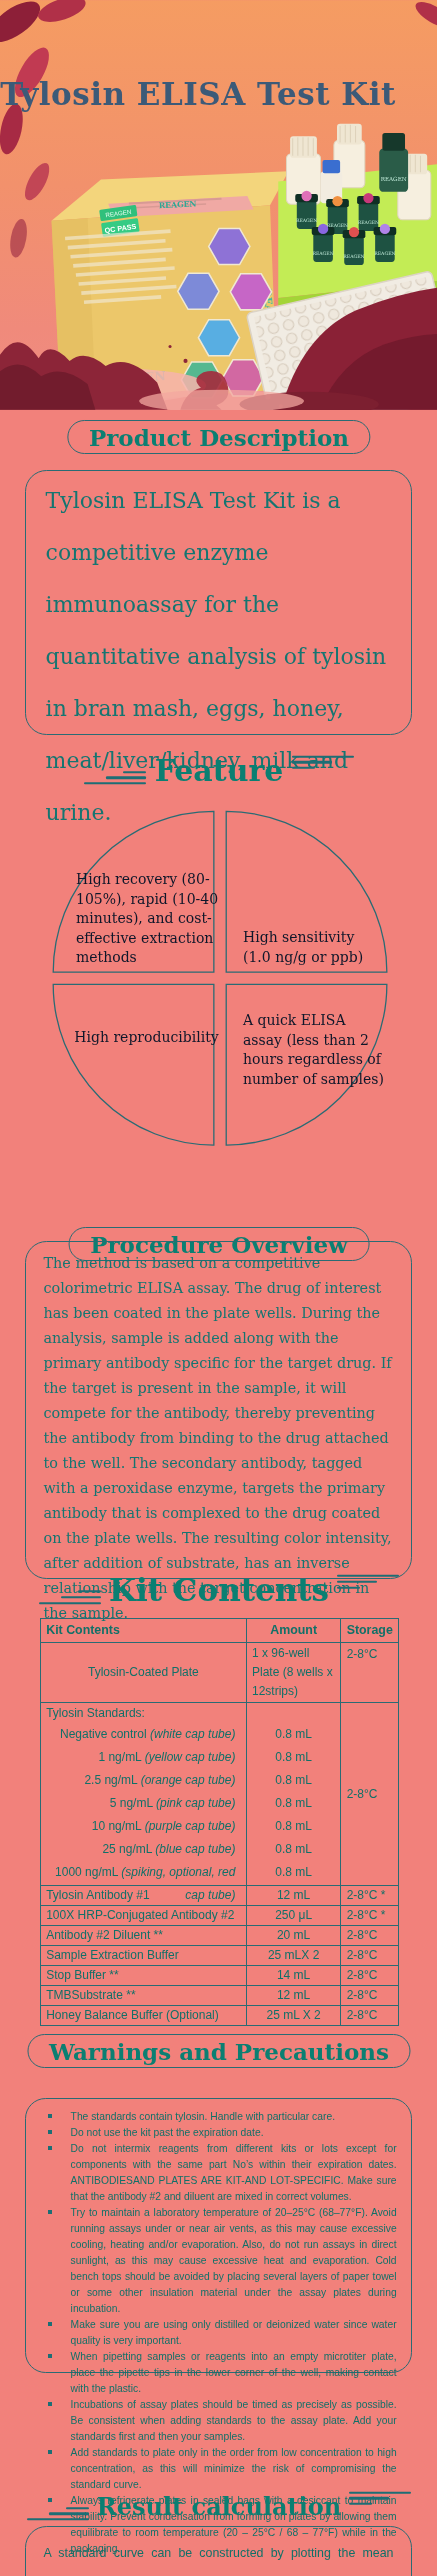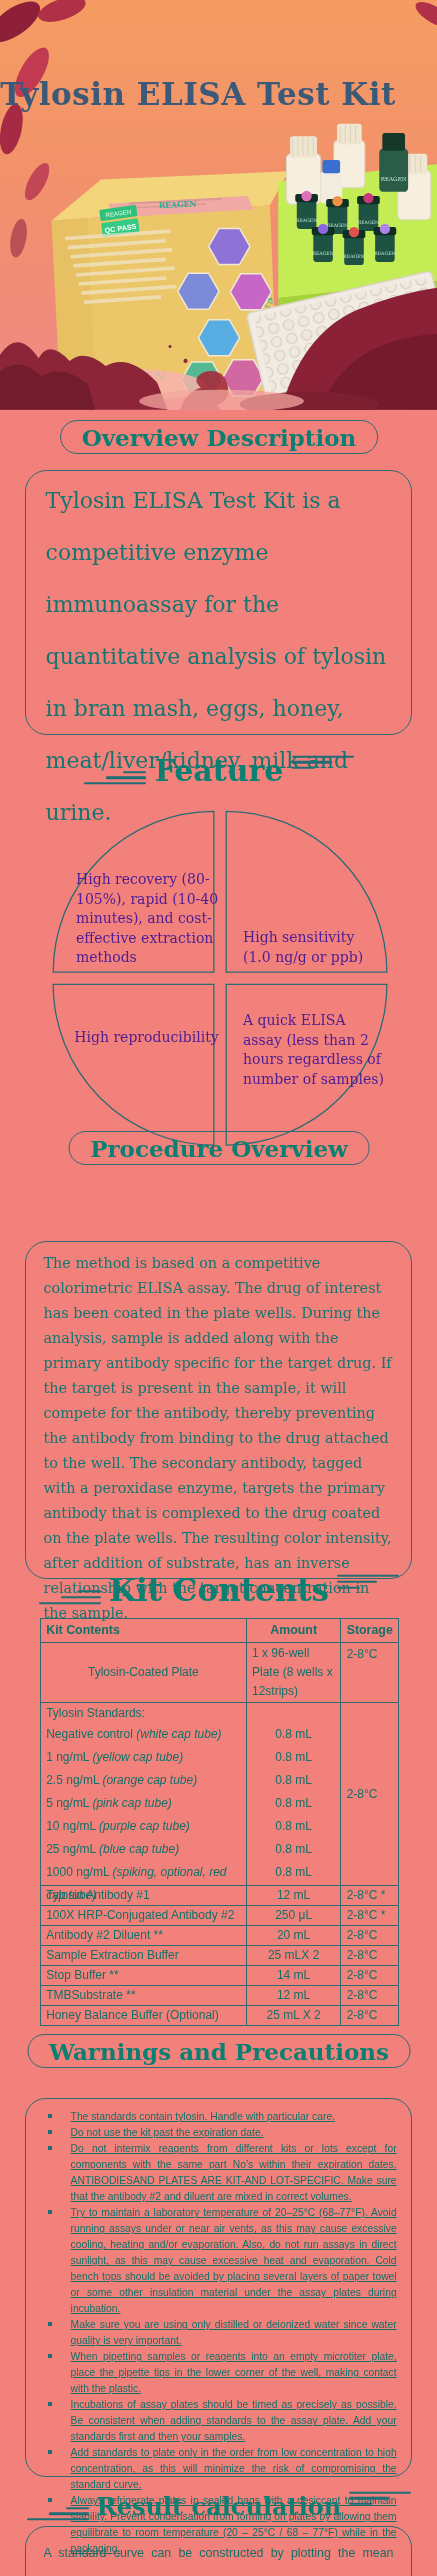--- a/index.html
+++ b/index.html
@@ -20,33 +20,33 @@
   .deco i{display:block;height:2.1px;background:#1d6e75;border-radius:1px;}
   .deco.l{align-items:flex-end;transform:translateY(7.2px);}
   .deco.r{align-items:flex-start;transform:translateY(-8.2px);}
   .w1{width:62px;} .w2{width:40px;} .w3{width:23px;}
   
   .tealbox{position:absolute;left:25px;width:387px;border:1.5px solid #2a6b74;border-radius:21.6px;
       color:#157571;box-sizing:border-box;}
   .desc-box{font-size:22px;line-height:52px;padding:4.1px 19.6px;}
   .proc-box{font-size:14.4px;line-height:25px;padding:9.3px 17.5px;}
   
-  .quad{position:absolute;font-size:14px;line-height:19.6px;color:#4c1d95;}
+  .quad{position:absolute;font-size:14px;line-height:19.6px;color:#0f172a;}
   
   table.kit{position:absolute;left:40px;top:1618px;width:359px;border-collapse:collapse;
       font-family:"Liberation Sans",sans-serif;font-size:12px;color:#117068;}
   table.kit th,table.kit td{border:1.3px solid #2a6b74;padding:1px 5.2px;vertical-align:middle;}
   table.kit th{font-size:12.4px;text-align:left;height:20.6px;}
   table.kit th.c{text-align:center;}
   td.amt{text-align:center;}
   tr.plate td.pname{text-align:center;height:49px;}
   tr.plate td.amt{text-align:left;line-height:1.6;}
   tr.plate td.stor{vertical-align:top;padding-top:4.1px;}
   .std-label{height:18.5px;line-height:18.5px;}
-  .std-line{height:23px;line-height:23px;text-align:left;padding-right:5.2px;}
+  .std-line{height:23px;line-height:23px;text-align:right;padding-right:5.2px;}
   .std-amt{height:23px;line-height:23px;text-align:center;}
   .std-spacer{height:18.5px;}
   td.stdstor{text-align:left;}
   tr.krow td{height:17px;}
   
   .warn-box{border-radius:20.6px;padding:10.3px 14.4px 5.2px 20.6px;
       font-family:"Liberation Sans",sans-serif;font-size:10.3px;line-height:16px;color:#117068;}
   .warn-box ul{margin:0;padding:0;list-style:none;}
   .warn-box li{position:relative;padding-left:24px;text-align:justify;}
   .warn-box li::before{content:"";position:absolute;left:1px;top:4.6px;width:4.6px;height:4.6px;
@@ -224,21 +224,21 @@
         <circle cx="520" cy="770" r="5" fill="#8c2538"></circle>
           <circle cx="545" cy="788" r="4" fill="#8c2538"></circle>
         <circle cx="360" cy="700" r="4" fill="#8c2538"></circle>
           <circle cx="330" cy="672" r="3" fill="#8c2538"></circle>
         <ellipse cx="430" cy="778" rx="160" ry="22" fill="#f3a79f" opacity="0.75"></ellipse>
       </g>
     </svg>
     <div class="hero-title">Tylosin ELISA Test Kit</div>
   </div>
 
-  <div class="pill" style="top:420px;">Overview Description</div>
+  <div class="pill" style="top:420px;">Product Description</div>
   <div class="tealbox desc-box" style="top:470px;height:265px;">Tylosin ELISA Test Kit is a competitive enzyme immunoassay for the quantitative analysis of tylosin in bran mash, eggs, honey, meat/liver/kidney, milk and urine.</div>
 
   <div class="deco-head" style="top:753px;font-size:30px;">
     <span class="deco l">
         <i class="w3"></i>
         <i class="w2"></i>
         <i class="w1"></i>
       </span>
     <span>Feature</span>
     <span class="deco r">
@@ -253,21 +253,21 @@
       <path d="M 439,26 L 439,338 L 751,338 A 312,312 0 0 0 439,26 Z"></path>
       <path d="M 415,674 L 415,362 L 103,362 A 312,312 0 0 0 415,674 Z"></path>
       <path d="M 439,674 L 439,362 L 751,362 A 312,312 0 0 1 439,674 Z"></path>
     </g>
   </svg>
   <div class="quad" style="left:76px;top:870px;width:145px;">High recovery (80-105%), rapid (10-40 minutes), and cost-effective extraction methods</div>
   <div class="quad" style="left:243px;top:928px;width:139px;">High sensitivity (1.0 ng/g or ppb)</div>
   <div class="quad" style="left:72px;top:1028px;width:149px;text-align:center;">High reproducibility</div>
   <div class="quad" style="left:243px;top:1011px;width:145px;">A quick ELISA assay (less than 2 hours regardless of number of samples)</div>
 
-  <div class="pill" style="top:1131px;">Procedure Overview</div>
+  <div class="pill" style="top:1227px;">Procedure Overview</div>
   <div class="tealbox proc-box" style="top:1241px;height:338px;">The method is based on a competitive colorimetric ELISA assay. The drug of interest has been coated in the plate wells. During the analysis, sample is added along with the primary antibody specific for the target drug. If the target is present in the sample, it will compete for the antibody, thereby preventing the antibody from binding to the drug attached to the well. The secondary antibody, tagged with a peroxidase enzyme, targets the primary antibody that is complexed to the drug coated on the plate wells. The resulting color intensity, after addition of substrate, has an inverse relationship with the target concentration in the sample.</div>
 
   <div class="deco-head" style="top:1572px;font-size:31px;">
     <span class="deco l">
         <i class="w3"></i>
         <i class="w2"></i>
         <i class="w1"></i>
       </span>
     <span>Kit Contents</span>
     <span class="deco r">
@@ -350,21 +350,21 @@
         </tr>
         <tr class="krow">
           <td>Honey Balance Buffer (Optional)</td>
           <td class="amt">25 mL X 2</td>
           <td>2-8°C</td>
         </tr>
       </tbody>
   </table>
 
   <div class="pill" style="top:2034px;">Warnings and Precautions</div>
-  <div class="tealbox warn-box" style="top:2098px;height:379px;text-decoration:underline;">
+  <div class="tealbox warn-box" style="top:2098px;height:275px;">
     <ul id="warn-list">
         <li>The standards contain tylosin. Handle with particular care.</li>
         <li>Do not use the kit past the expiration date.</li>
         <li>Do not intermix reagents from different kits or lots except for components with the same part No’s within their expiration dates. ANTIBODIESAND PLATES ARE KIT-AND LOT-SPECIFIC. Make sure that the antibody #2 and diluent are mixed in correct volumes.</li>
         <li>Try to maintain a laboratory temperature of 20–25°C (68–77°F). Avoid running assays under or near air vents, as this may cause excessive cooling, heating and/or evaporation. Also, do not run assays in direct sunlight, as this may cause excessive heat and evaporation. Cold bench tops should be avoided by placing several layers of paper towel or some other insulation material under the assay plates during incubation.</li>
         <li>Make sure you are using only distilled or deionized water since water quality is very important.</li>
         <li>When pipetting samples or reagents into an empty microtiter plate, place the pipette tips in the lower corner of the well, making contact with the plastic.</li>
         <li>Incubations of assay plates should be timed as precisely as possible. Be consistent when adding standards to the assay plate. Add your standards first and then your samples.</li>
         <li>Add standards to plate only in the order from low concentration to high concentration, as this will minimize the risk of compromising the standard curve.</li>
         <li>Always refrigerate plates in sealed bags with a desiccant to maintain stability. Prevent condensation from forming on plates by allowing them equilibrate to room temperature (20 – 25°C / 68 – 77°F) while in the packaging.</li>

